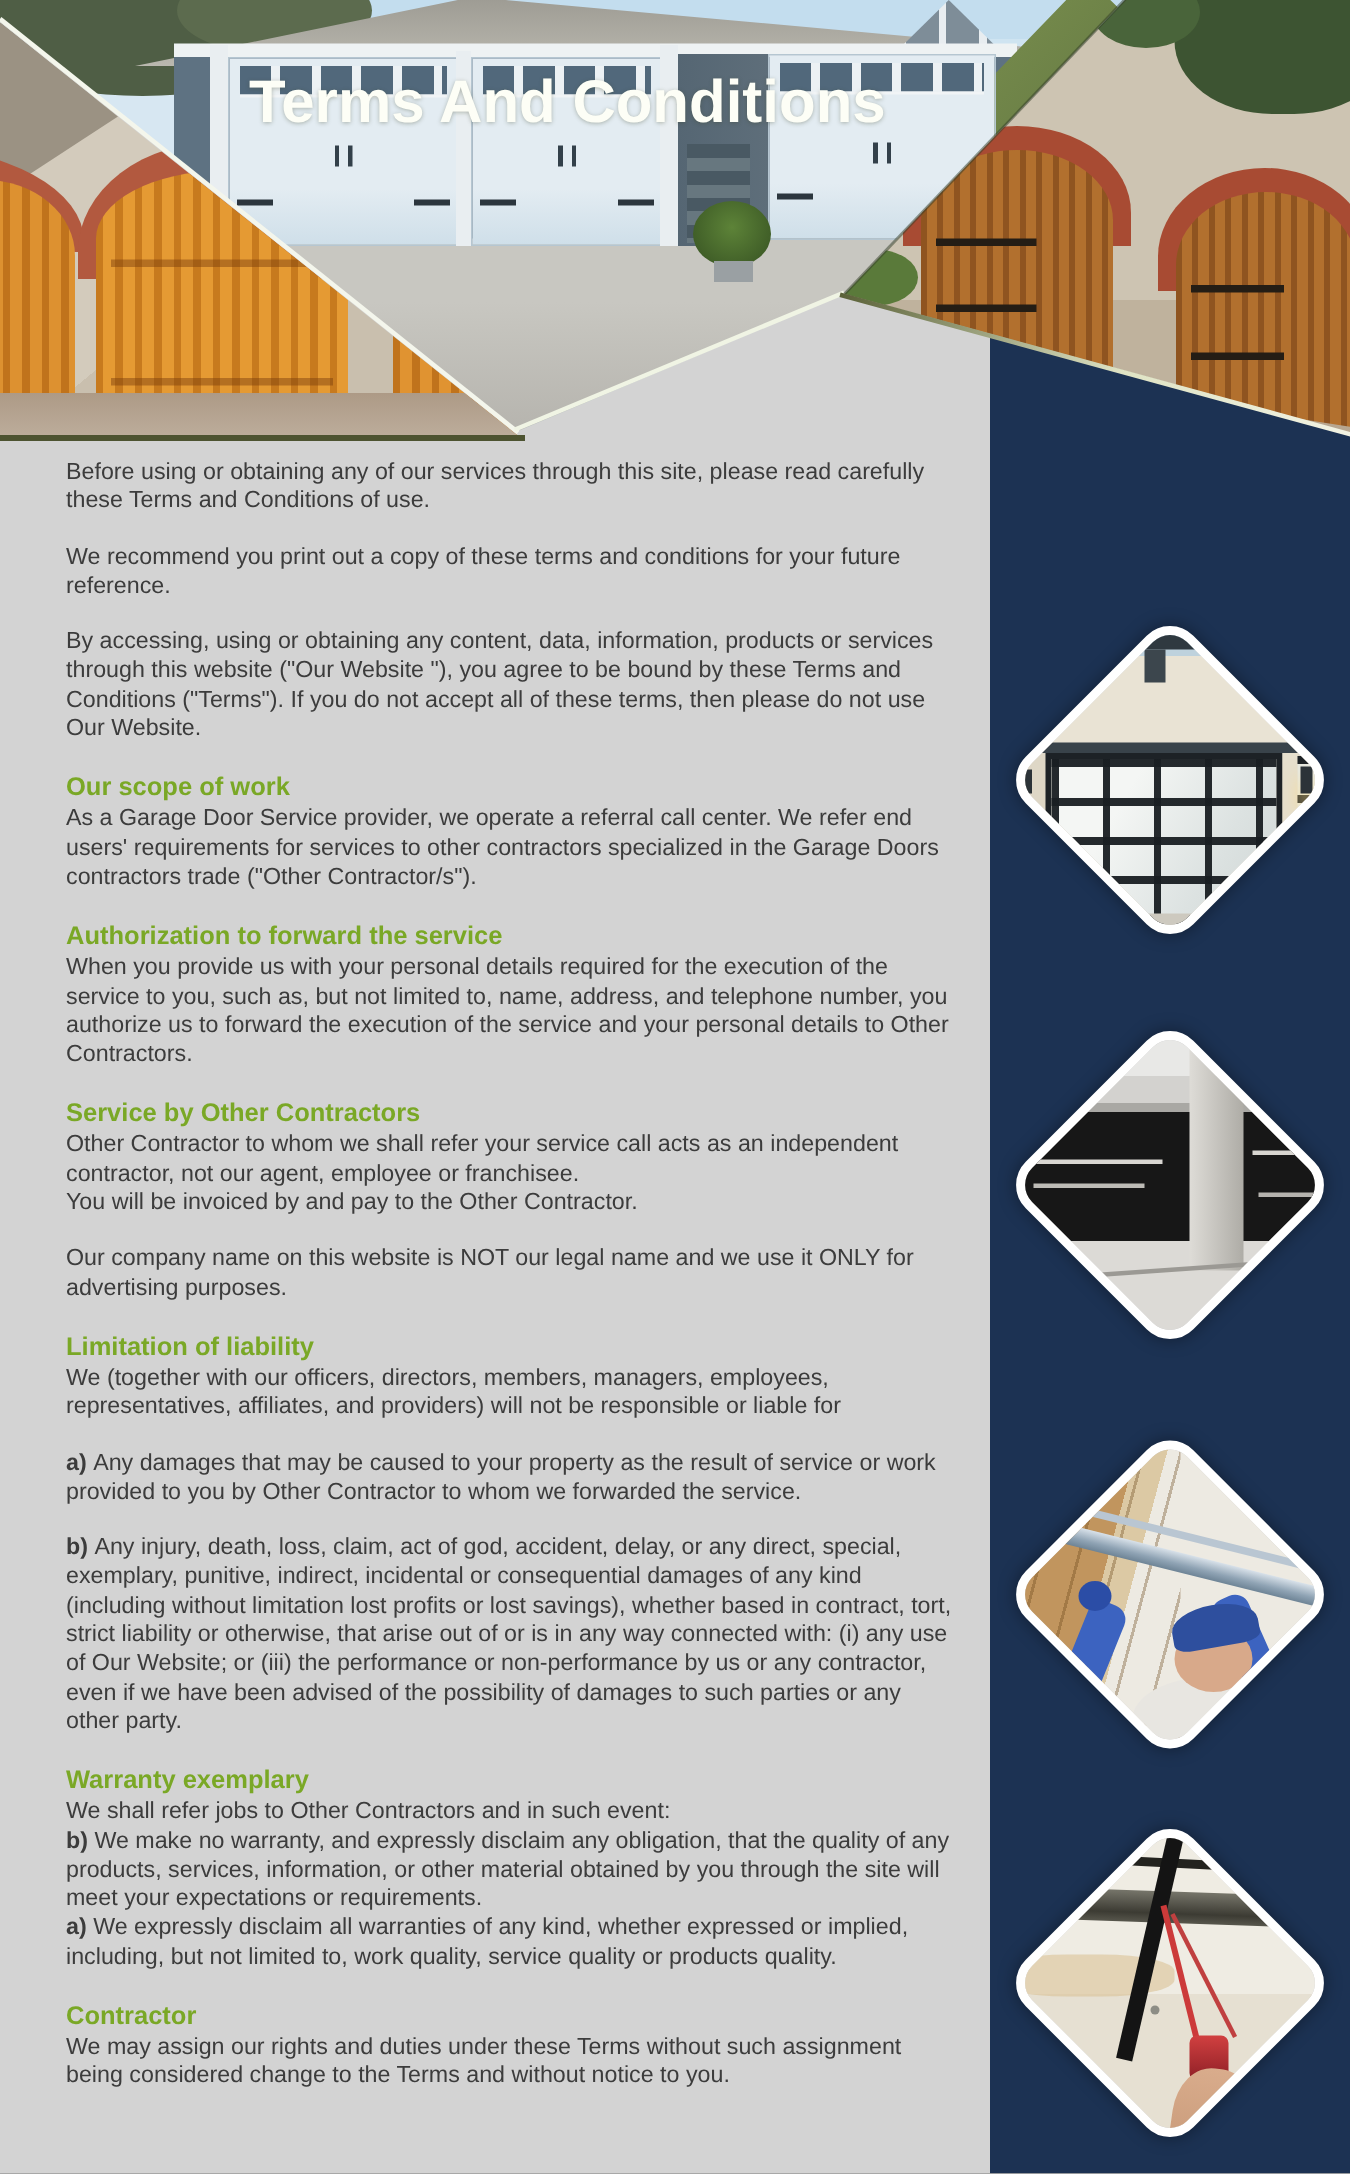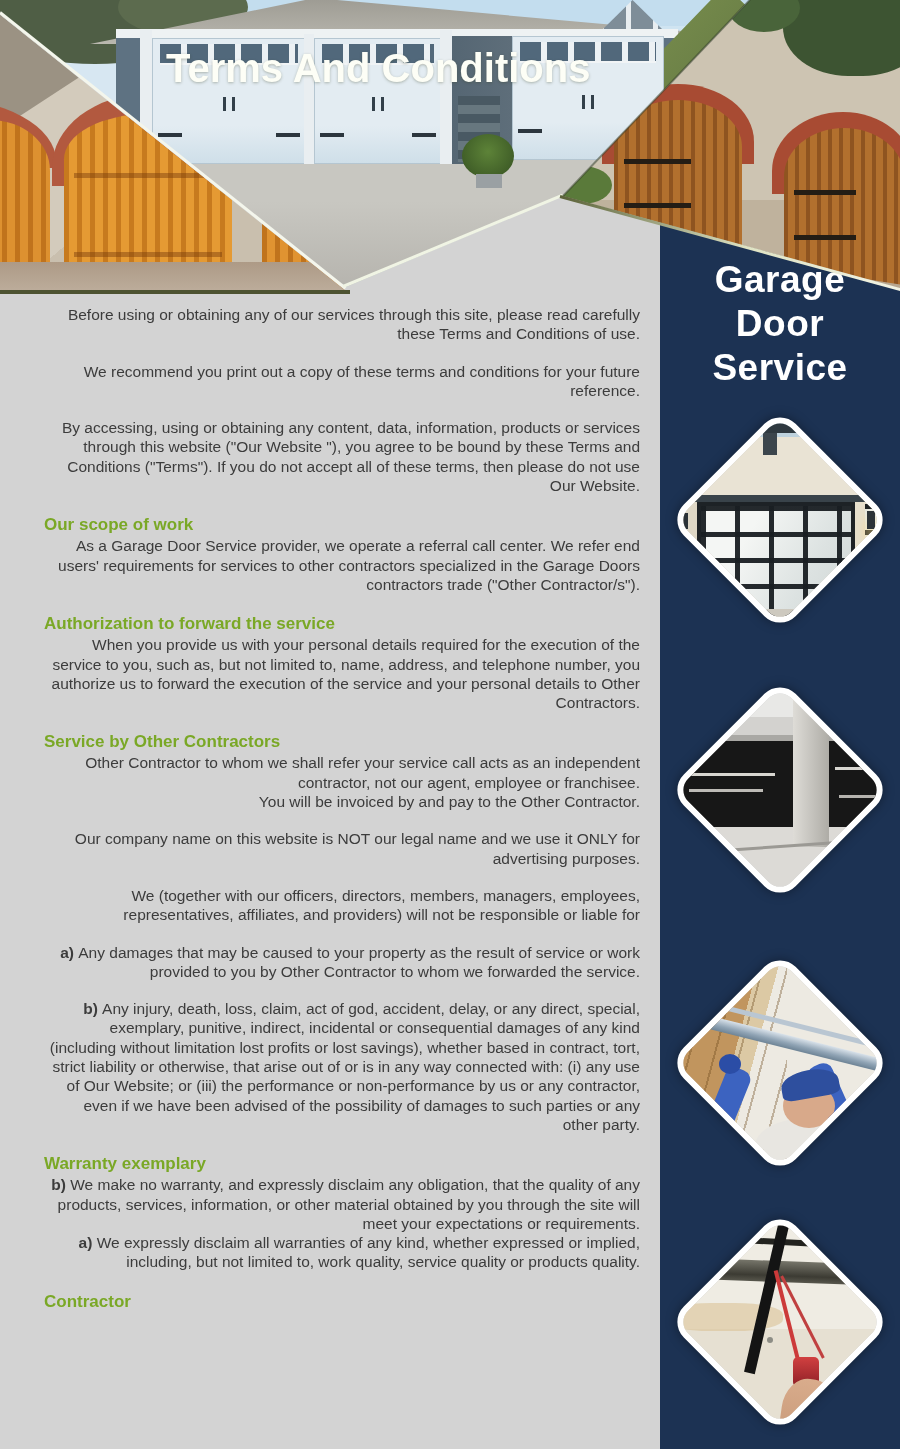--- a/index.html
+++ b/index.html
@@ -156,38 +156,33 @@
   .l4{left:560px;top:195px;width:354px;height:3px;transform:rotate(15.3deg);
       background:linear-gradient(90deg,#5a6138,#dfe3c4 55%,#f2f3e4);}
   .l5{left:0;top:290px;width:350px;height:4px;background:#4d5331;}
 
   .title{position:absolute;left:166px;top:46px;margin:0;font-size:40px;font-weight:700;color:#fdfef6;
       letter-spacing:0;text-shadow:0 1px 3px rgba(60,70,40,.35);z-index:6;}
 
   
   .content{position:absolute;left:0;top:296px;width:660px;box-sizing:border-box;
       padding:9px 20px 0 44px;color:var(--body);font-size:15.5px;line-height:19.3px;z-index:2;}
-  .para{margin:18px 0 0;text-align:right;}
+  .para{margin:18px 0 0;}
   .para.tight{margin:0;}
   .para:first-child{margin-top:0;}
   .sec-h{margin:19px 0 1px;font-size:17px;line-height:21px;font-weight:700;color:var(--accent);}
   .sec-h + .para{margin-top:0;}
   .para strong{font-weight:700;}
 </style>
 </head>
 <body>
 
 <div class="page">
 
   <aside class="sidebar">
-    <div class="sb-title">
-      <div>Garage</div>
-      <div>Door</div>
-      <div>Service</div>
-    </div>
 
     <div class="diamond d1">
       <div class="dscene s1">
         <div class="eave"></div>
         <div class="eave2"></div>
         <div class="bar"></div>
         <div class="door"></div>
         <div class="post"></div>
         <div class="door2"></div>
         <div class="lampL"></div>
@@ -305,22 +300,25 @@
       <p class="para">We recommend you print out a copy of these terms and conditions for your future reference.</p>
       <p class="para">By accessing, using or obtaining any content, data, information, products or services through this website ("Our Website "), you agree to be bound by these Terms and Conditions ("Terms"). If you do not accept all of these terms, then please do not use Our Website.</p>
       <h3 class="sec-h">Our scope of work</h3>
       <p class="para">As a Garage Door Service provider, we operate a referral call center. We refer end users' requirements for services to other contractors specialized in the Garage Doors contractors trade ("Other Contractor/s").</p>
       <h3 class="sec-h">Authorization to forward the service</h3>
       <p class="para">When you provide us with your personal details required for the execution of the service to you, such as, but not limited to, name, address, and telephone number, you authorize us to forward the execution of the service and your personal details to Other Contractors.</p>
       <h3 class="sec-h">Service by Other Contractors</h3>
       <p class="para">Other Contractor to whom we shall refer your service call acts as an independent contractor, not our agent, employee or franchisee.</p>
       <p class="para tight">You will be invoiced by and pay to the Other Contractor.</p>
       <p class="para">Our company name on this website is NOT our legal name and we use it ONLY for advertising purposes.</p>
+      <h3 class="sec-h">Limitation of liability</h3>
       <p class="para">We (together with our officers, directors, members, managers, employees, representatives, affiliates, and providers) will not be responsible or liable for</p>
       <p class="para"><strong>a) </strong>Any damages that may be caused to your property as the result of service or work provided to you by Other Contractor to whom we forwarded the service.</p>
       <p class="para"><strong>b) </strong>Any injury, death, loss, claim, act of god, accident, delay, or any direct, special, exemplary, punitive, indirect, incidental or consequential damages of any kind (including without limitation lost profits or lost savings), whether based in contract, tort, strict liability or otherwise, that arise out of or is in any way connected with: (i) any use of Our Website; or (iii) the performance or non-performance by us or any contractor, even if we have been advised of the possibility of damages to such parties or any other party.</p>
       <h3 class="sec-h">Warranty exemplary</h3>
+      <p class="para">We shall refer jobs to Other Contractors and in such event:</p>
       <p class="para tight"><strong>b) </strong>We make no warranty, and expressly disclaim any obligation, that the quality of any products, services, information, or other material obtained by you through the site will meet your expectations or requirements.</p>
       <p class="para tight"><strong>a) </strong>We expressly disclaim all warranties of any kind, whether expressed or implied, including, but not limited to, work quality, service quality or products quality.</p>
       <h3 class="sec-h">Contractor</h3>
+      <p class="para">We may assign our rights and duties under these Terms without such assignment being considered change to the Terms and without notice to you.</p>
     </main>
 
 </div>
 
 </body></html>

